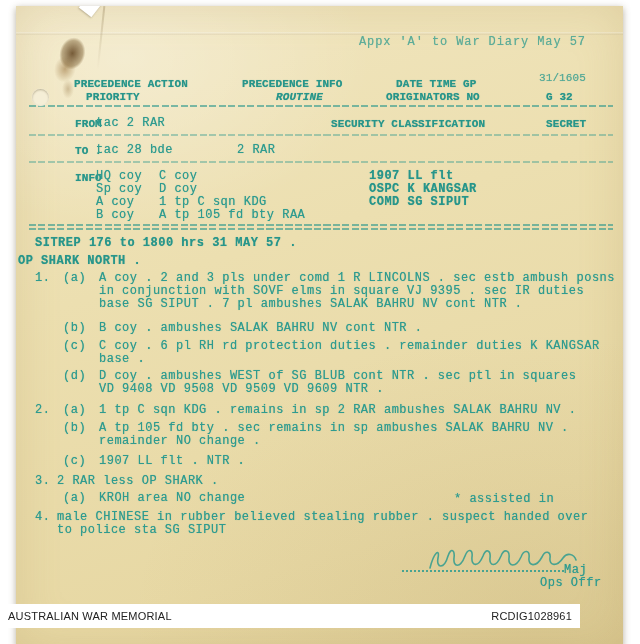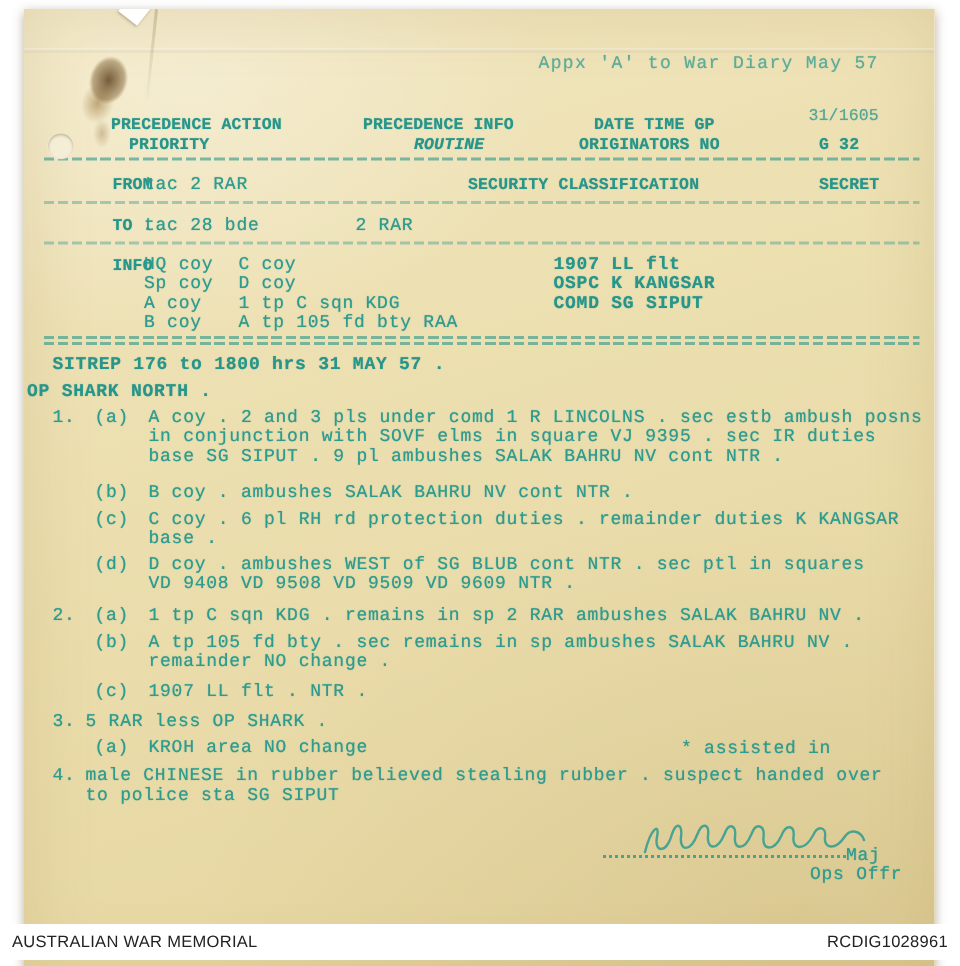--- a/index.html
+++ b/index.html
@@ -66,21 +66,21 @@
     position:absolute; left:0; top:26px; width:100%; height:3px;
     background:linear-gradient(to bottom, rgba(255,255,255,.45), rgba(120,98,55,.15));
     opacity:.7;
   }
 
   .sig-dots { position:absolute; left:386px; top:556px; width:162px;
               border-bottom:2px dotted rgba(46,155,143,.85); height:10px; }
   .sig-svg  { position:absolute; left:408px; top:536px; }
 
   .footer-bar {
-    position:absolute; left:0; bottom:4px; width:640px; height:24px; background:#ffffff;
+    position:absolute; left:0; bottom:16px; width:580px; height:24px; background:#ffffff;
     display:flex; justify-content:space-between; align-items:center; padding:0 8px;
     font-family:"Liberation Sans","DejaVu Sans",sans-serif; font-size:11px; color:#222;
     letter-spacing:.2px;
   }
 </style>
 </head>
 <body>
 
 <div class="paper">
 
@@ -98,21 +98,21 @@
   <div class="abs ink meta-t bold" style="left:220px; top:85px;font-style:italic;">ROUTINE</div>
   <div class="abs ink meta-t bold" style="left:340px; top:72px;">DATE TIME GP</div>
   <div class="abs ink meta-t" style="left:483px; top:66px; opacity:.8;">31/1605</div>
   <div class="abs ink meta-t bold" style="left:330px; top:85px;">ORIGINATORS NO</div>
   <div class="abs ink meta-t bold" style="left:490px; top:85px;">G 32</div>
 
   <div class="rule" style="top:99px;"></div>
 
   <div class="abs ink meta-t bold" style="left:19px;  top:112px;">FROM</div>
   <div class="abs ink body-t" style="left:80px;  top:111px;">tac 2 RAR</div>
-  <div class="abs ink meta-t bold" style="left:256px; top:112px;">SECURITY CLASSIFICATION</div>
+  <div class="abs ink meta-t bold" style="left:275px; top:112px;">SECURITY CLASSIFICATION</div>
   <div class="abs ink meta-t bold" style="left:490px; top:112px;">SECRET</div>
 
   <div class="rule light" style="top:128px;"></div>
 
   <div class="abs ink meta-t bold" style="left:19px;  top:139px;">TO .</div>
   <div class="abs ink body-t" style="left:80px;  top:138px;">tac 28 bde</div>
   <div class="abs ink body-t" style="left:221px; top:138px;">2 RAR</div>
 
   <div class="rule light" style="top:155px;"></div>
 
@@ -128,21 +128,21 @@
   <div class="abs ink body-t bold" style="left:2px; top:249px;text-align:right;">OP SHARK NORTH .</div>
 
   <div class="para-wrap ink body-t">
 
     <div class="pblock" style="margin-bottom:11px;">
       <div class="pnum">1.</div>
       <div class="ptag">(a)</div>
       <div class="ptext lines">
           <div>A coy . 2 and 3 pls under comd 1 R LINCOLNS . sec estb ambush posns</div>
           <div>in conjunction with SOVF elms in square VJ 9395 . sec IR duties</div>
-          <div>base SG SIPUT . 9 pl ambushes SALAK BAHRU NV cont NTR .</div>
+          <div>base SG SIPUT . 7 pl ambushes SALAK BAHRU NV cont NTR .</div>
         </div>
     </div>
     <div class="pblock" style="margin-bottom:5px;">
       <div class="pnum"></div>
       <div class="ptag">(b)</div>
       <div class="ptext lines">
           <div>B coy . ambushes SALAK BAHRU NV cont NTR .</div>
         </div>
     </div>
     <div class="pblock" style="margin-bottom:4px;">
@@ -180,21 +180,21 @@
     <div class="pblock" style="margin-bottom:7px;">
       <div class="pnum"></div>
       <div class="ptag">(c)</div>
       <div class="ptext lines">
           <div>1907 LL flt . NTR .</div>
         </div>
     </div>
 
     <div class="pblock" style="margin-bottom:4px;">
       <div class="pnum-n">3.</div>
-      <div class="ptext">5 RAR less OP SHARK .</div>
+      <div class="ptext">2 RAR less OP SHARK .</div>
     </div>
     <div class="pblock" style="margin-bottom:6px;">
       <div class="pnum"></div>
       <div class="ptag">(a)</div>
       <div class="ptext lines">
           <div>KROH area NO change</div>
         </div>
     </div>
 
     <div class="pblock">

